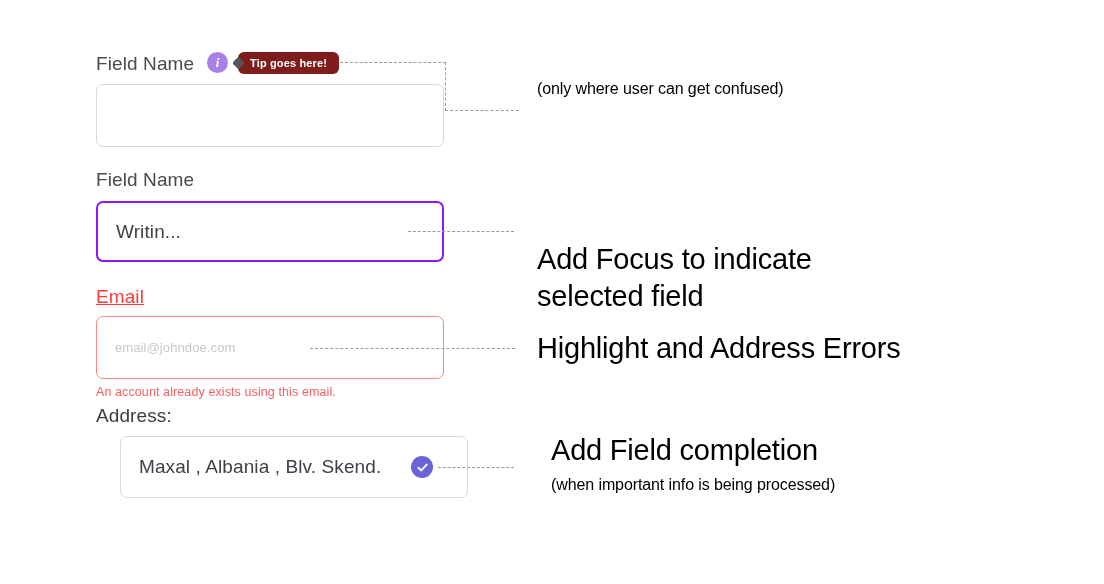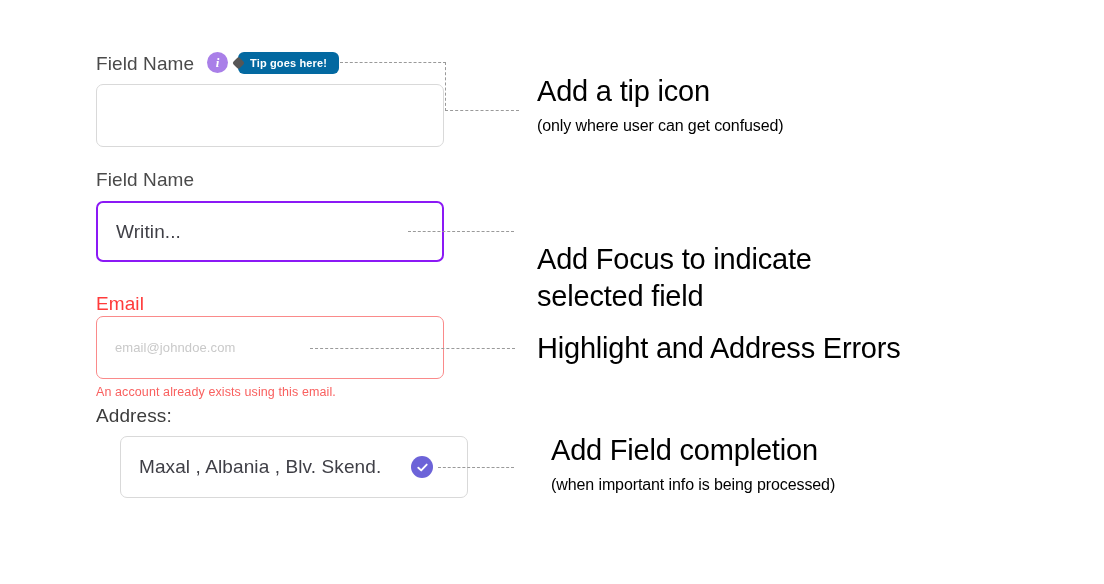--- a/index.html
+++ b/index.html
@@ -95,21 +95,21 @@
     font-family: "Liberation Serif", serif;
     font-style: italic;
     font-weight: bold;
     line-height: 1;
     transform: translateY(-0.5px);
   }
 
   
   .tooltip {
     position: absolute;
-    background: #0369a1;
+    background: #7f1d1d;
     border-radius: 6px;
     height: 22px;
     display: flex;
     align-items: center;
     padding: 0 12px;
     box-sizing: border-box;
   }
   .tooltip-text {
     color: #ffffff;
     font-size: 11px;
@@ -198,21 +198,21 @@
   <div class="dash-h" style="left:445px; top:110px; width:74px;"></div>
 
   <div class="field-label" style="left:96px; top:168px;">Field Name</div>
 
   <div class="field-box focused" style="top:201px; height:61px;">
     <span class="field-value">Writin...</span>
   </div>
 
   <div class="dash-h" style="left:408px; top:231px; width:106px;"></div>
 
-  <div class="field-label error-label" style="left:96px; top:292px;">Email</div>
+  <div class="field-label error-label" style="left:96px; top:285px;text-decoration:underline;">Email</div>
 
   <div class="field-box errored" style="top:316px; height:63px;">
     <span class="field-placeholder" title="email@johndoe.com">email@johndoe.com</span>
   </div>
 
   <div class="error-message" style="left:96px; top:385px;">An account already exists using this email.</div>
 
   <div class="dash-h" style="left:310px; top:348px; width:205px;"></div>
 
   <div class="field-label addr-label" style="left:96px; top:404px;">Address:</div>
@@ -223,21 +223,20 @@
 
   <div class="check-badge" style="left:411px; top:456px;">
     <svg width="13" height="13" viewBox="0 0 13 13" aria-hidden="true">
       <path d="M2.3 6.7 L5.2 9.4 L10.7 3.6" fill="none" stroke="#ffffff" stroke-width="1.9" stroke-linecap="round" stroke-linejoin="round"></path>
     </svg>
   </div>
 
   <div class="dash-h" style="left:438px; top:467px; width:76px;"></div>
 
   <div class="annotation" style="top:73px;">
-    <div class="ann-title">Add a tip icon</div>
     <div class="ann-sub">(only where user can get confused)</div>
   </div>
 
   <div class="annotation" style="top:195px;margin-top:46px;">
     <div class="ann-title">Add Focus to indicate</div>
     <div class="ann-title">selected field</div>
   </div>
 
   <div class="annotation" style="top:330px;">
     <div class="ann-title">Highlight and Address Errors</div>

